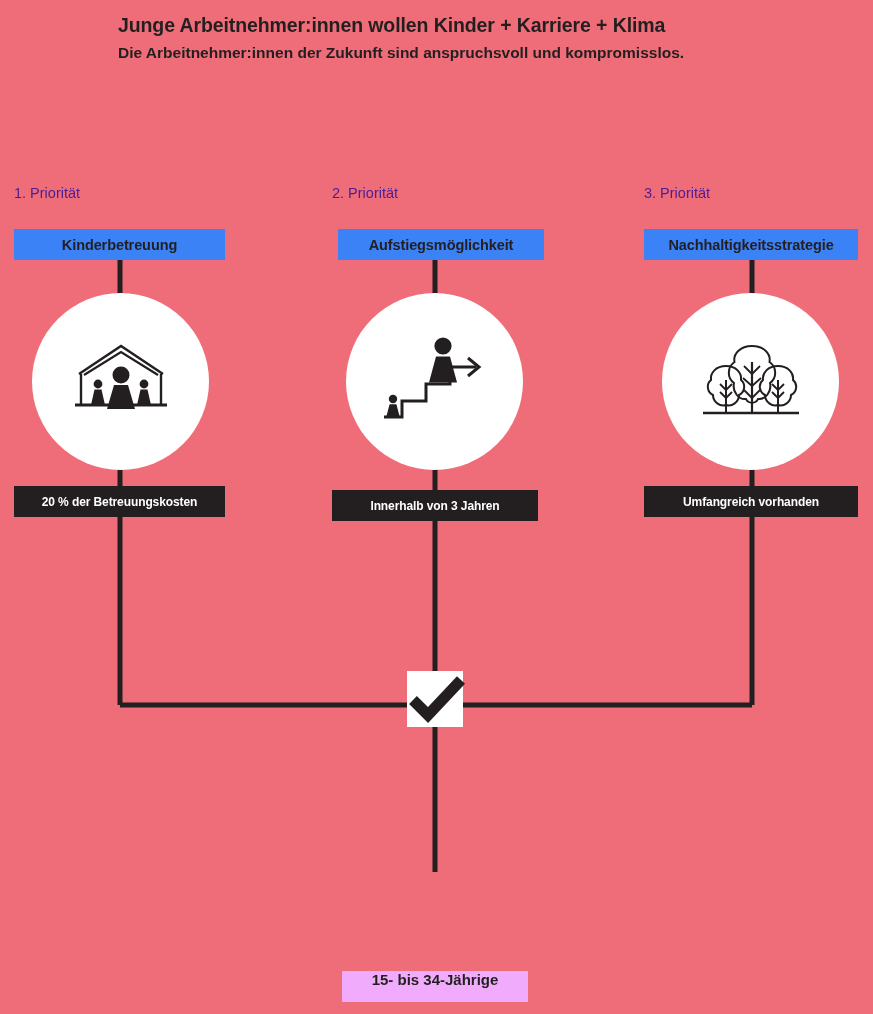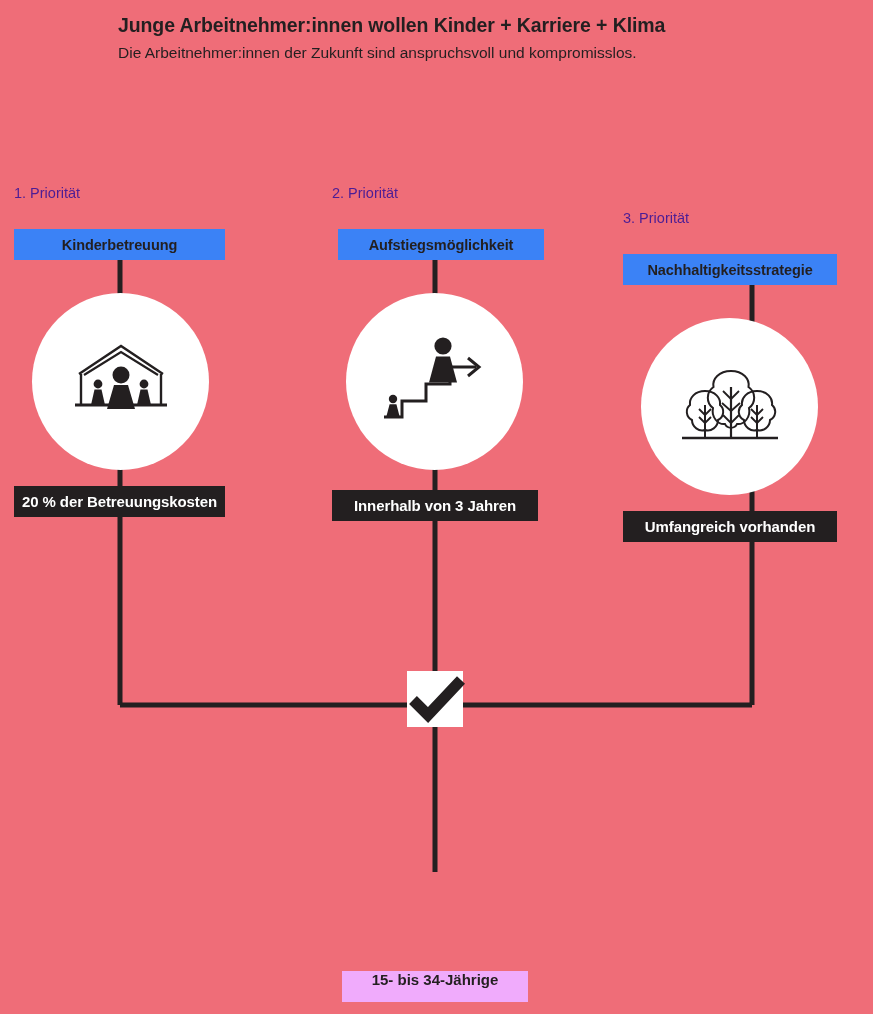--- a/index.html
+++ b/index.html
@@ -34,21 +34,21 @@
     font-weight: bold;
     letter-spacing: -0.1px;
     line-height: 26px;
     margin: 0;
     padding-top: 12px;
     color: #231f20;
     white-space: nowrap;
   }
   .subtitle {
     font-size: 15.5px;
-    font-weight: normal;
+    font-weight: bold;
     line-height: 22px;
     margin: 0;
     padding-top: 4px;
     color: #231f20;
     white-space: nowrap;
   }
 
   
   .connectors {
     position: absolute;
@@ -100,21 +100,21 @@
   }
   .dark-box {
     position: absolute;
     height: 31px;
     background: #231f20;
     display: flex;
     align-items: center;
     justify-content: center;
   }
   .dark-box span {
-    font-size: 15px;
+    font-size: 12px;
     font-weight: bold;
     color: #ffffff;
     white-space: nowrap;
     letter-spacing: -0.1px;
   }
 
   
   .check-node {
     position: absolute;
     left: 407px;
@@ -237,21 +237,21 @@
           <circle cx="63" cy="9" r="8.6" fill="#231f20"></circle>
           <path d="M56 19.5 L70 19.5 L77 45.5 L49 45.5 Z" fill="#231f20"></path>
         </svg>
       </span>
     </div>
     <div class="dark-box" style="left:0; top:308px; width:206px;">
       <span>Innerhalb von 3 Jahren</span>
     </div>
   </div>
 
-  <div class="column" style="left:623px; width:214px;margin-top:25px;">
+  <div class="column" style="left:644px; width:214px;">
     <div class="col-label">3. Priorität</div>
     <div class="white-box" style="left:0; top:47px; width:214px;">
       <span>Nachhaltigkeitsstrategie</span>
     </div>
     <div class="circle" style="left:18px; top:111px;">
       <span>
         <svg width="104" height="80" viewBox="0 0 104 80" aria-hidden="true">
 
           <path d="M27 26 C17 26 11 33 12 40 C7 44 8 52 14 55 C14 62 21 67 27 65
                    C33 67 40 62 40 55 C46 52 47 44 42 40 C43 33 37 26 27 26 Z" stroke="#231f20" stroke-width="2" fill="none"></path>

